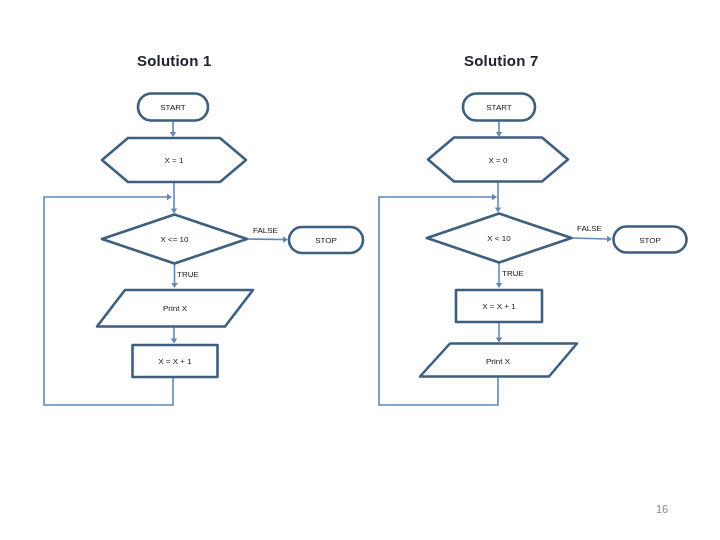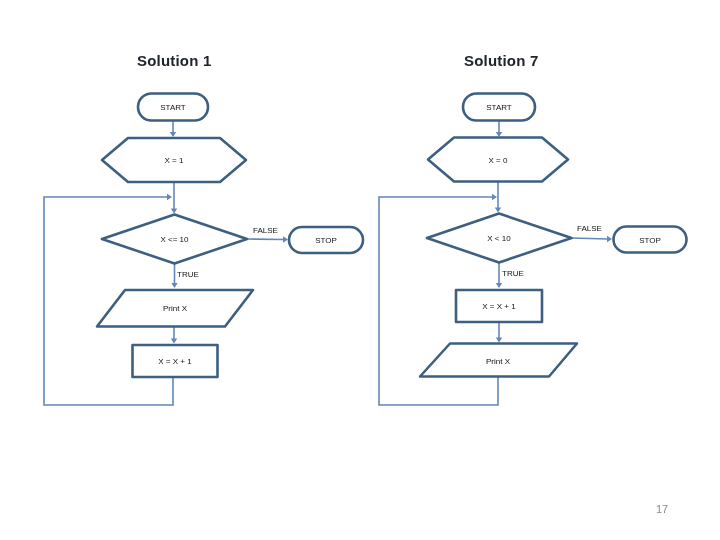--- a/index.html
+++ b/index.html
@@ -130,14 +130,14 @@
       <text class="node-text" x="650" y="242.5">STOP</text>
 
       <rect class="shape" x="456" y="290" width="86" height="32"></rect>
       <text class="node-text" x="499" y="309">X = X + 1</text>
 
       <polygon class="shape" points="450,343.5 577,343.5 549,376.5 420,376.5"></polygon>
       <text class="node-text" x="498" y="363.5">Print X</text>
     </g>
   </svg>
 
-  <div class="page-number">17</div>
+  <div class="page-number">16</div>
 </div>
 
 </body></html>

